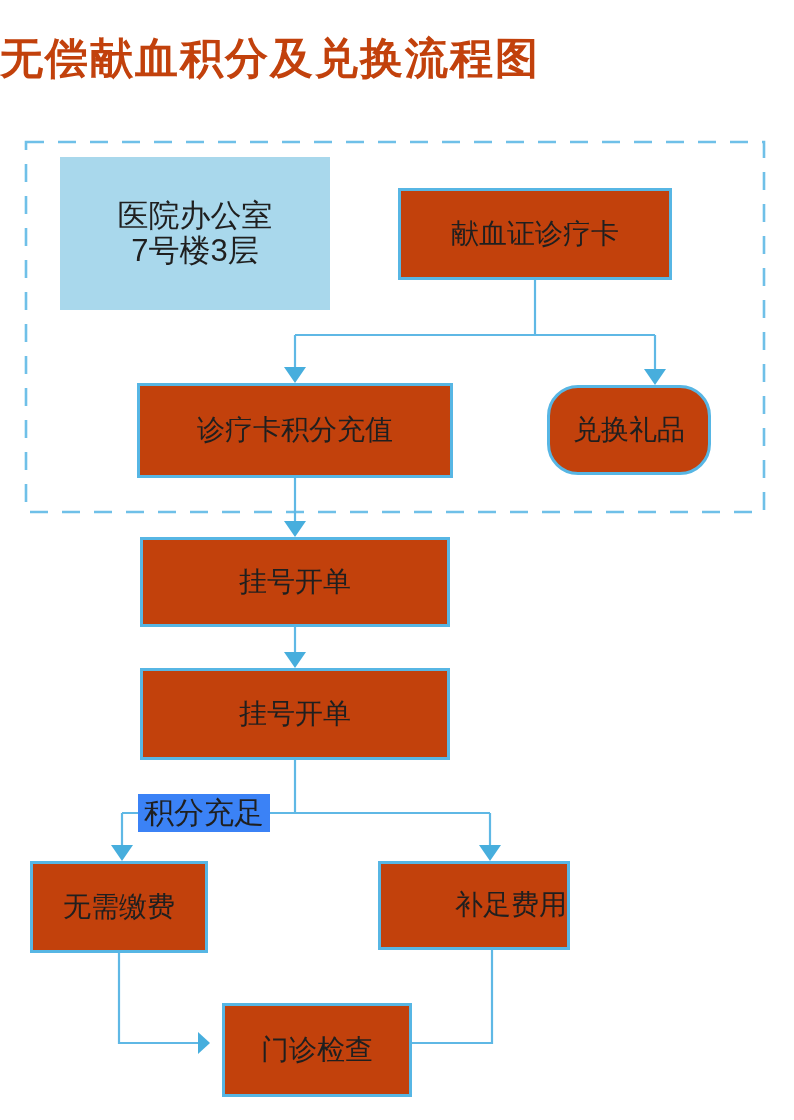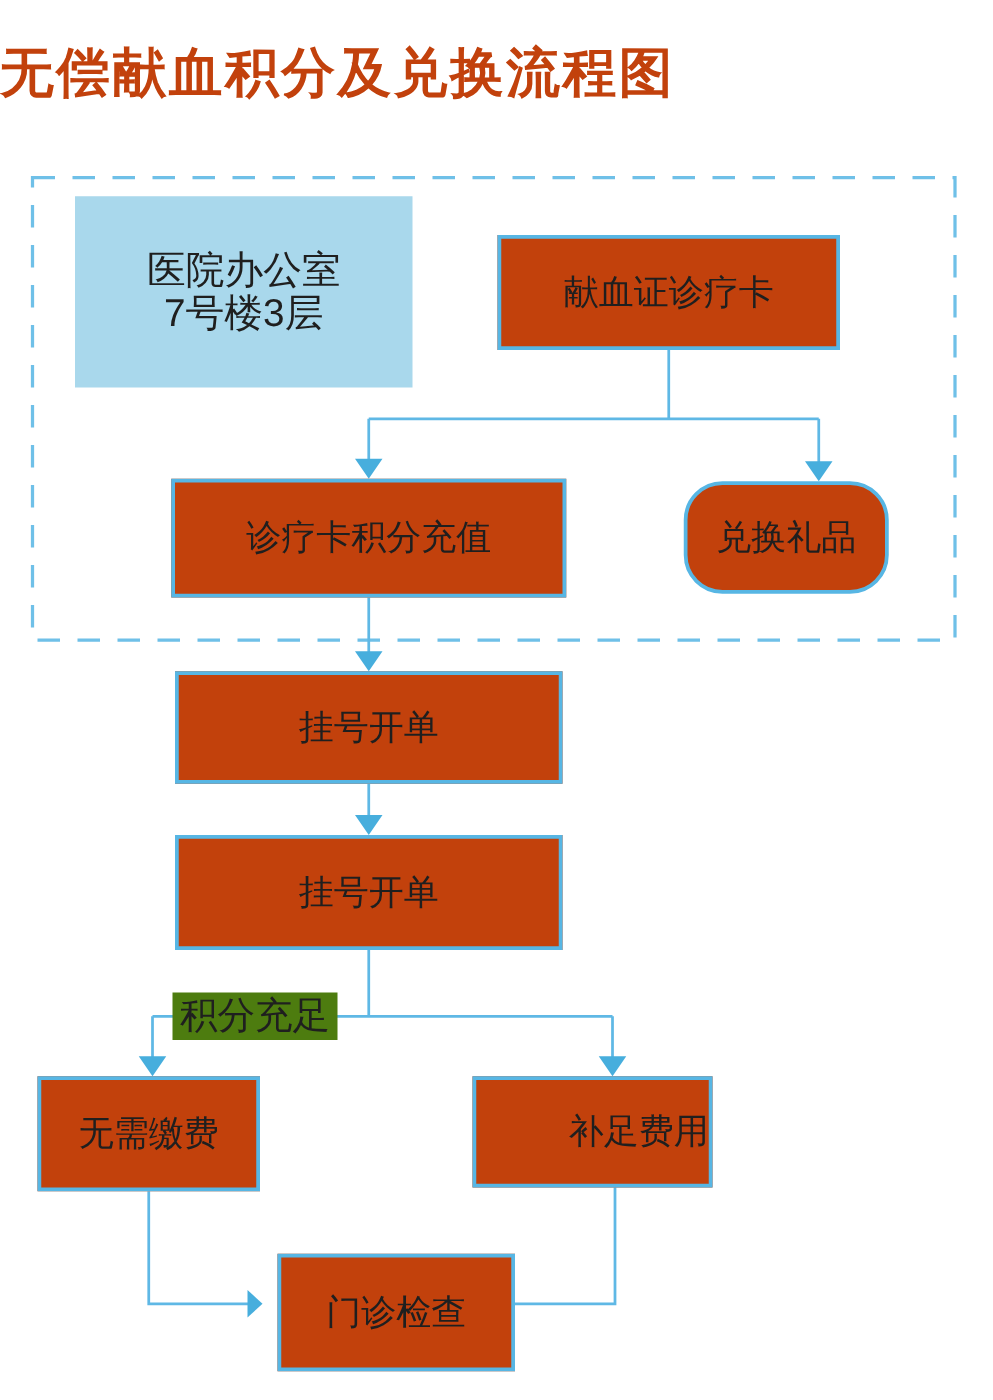--- a/index.html
+++ b/index.html
@@ -51,21 +51,21 @@
     white-space:nowrap;
   }
   .node.filled{
     background:var(--filled-box);
     border:none;
     flex-direction:column;
     font-size:31px;
   }
   .edge-label{
     position:absolute;z-index:2;
-    background:#4d7c0f;
+    background:#3b82f6;
     font-size:30px;
     line-height:38px;
     padding:0 6px;
     color:var(--text);
     white-space:nowrap;
   }
 </style>
 </head>
 <body>
 

